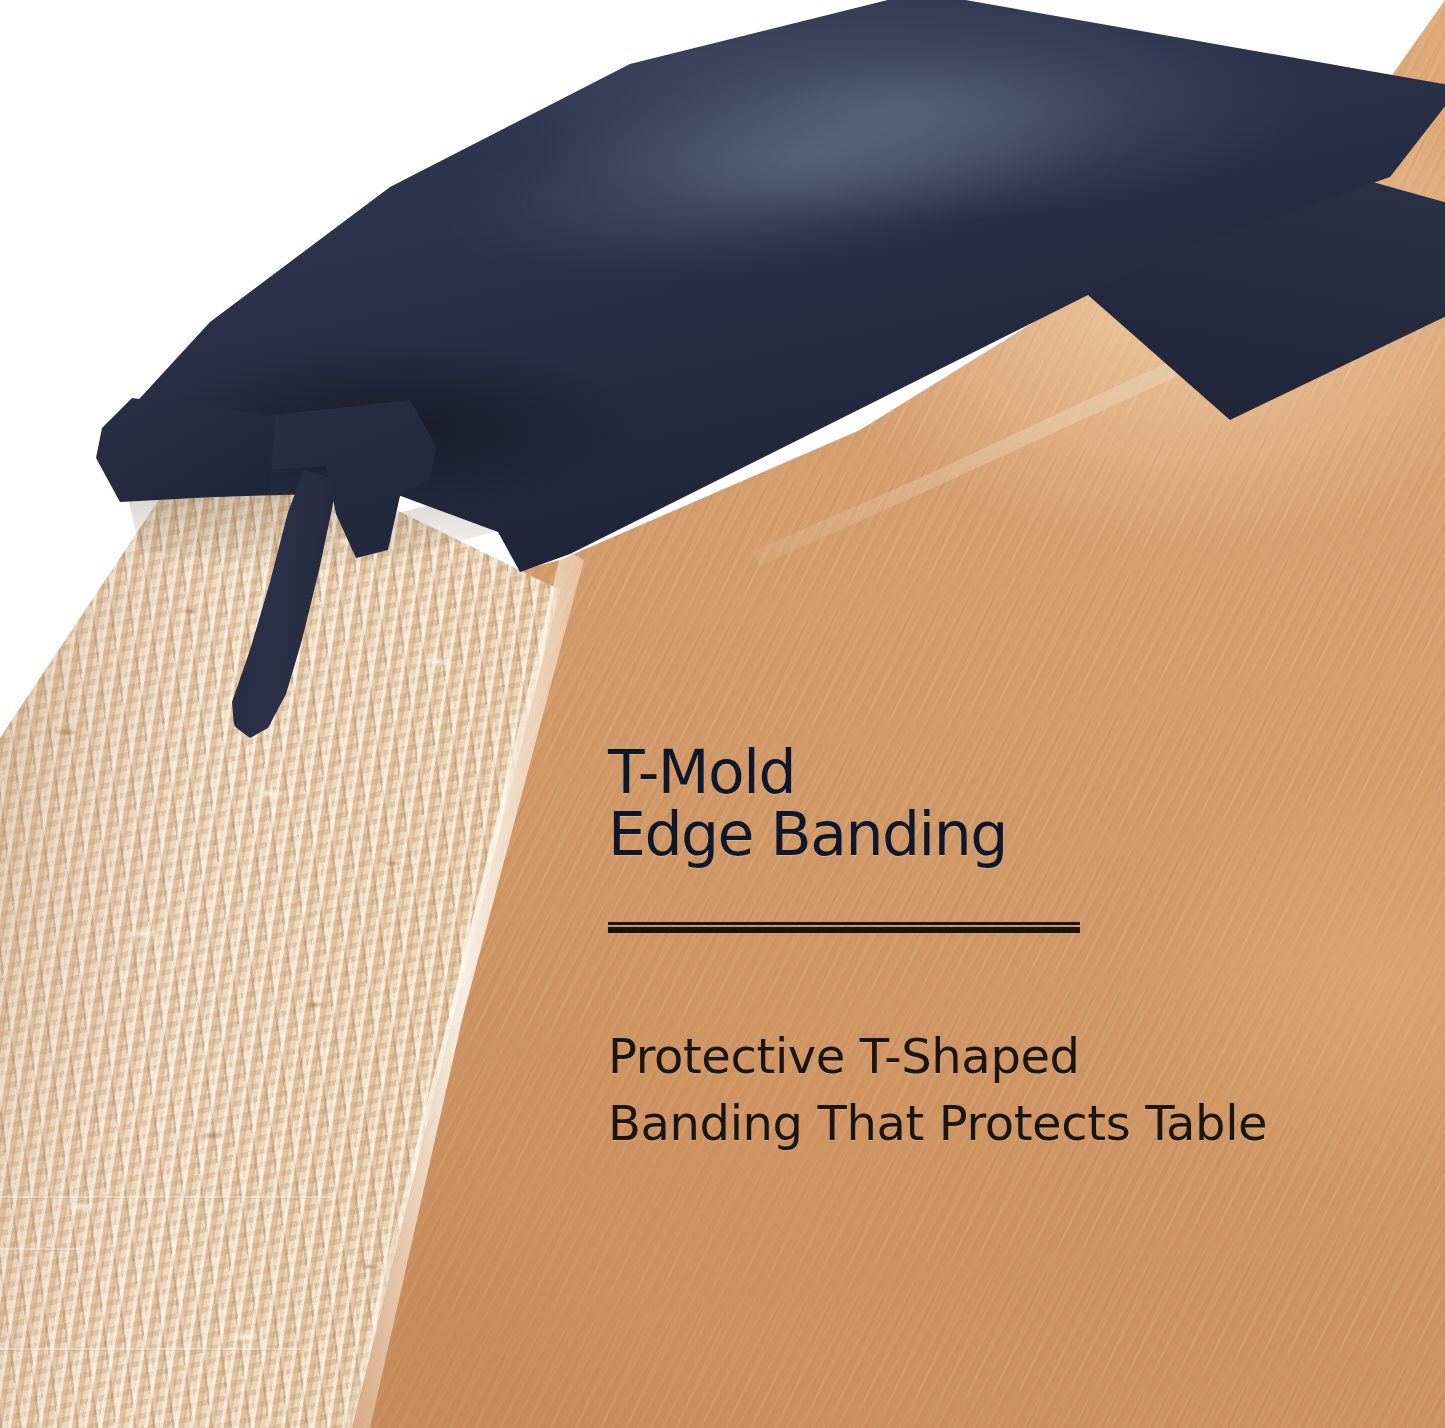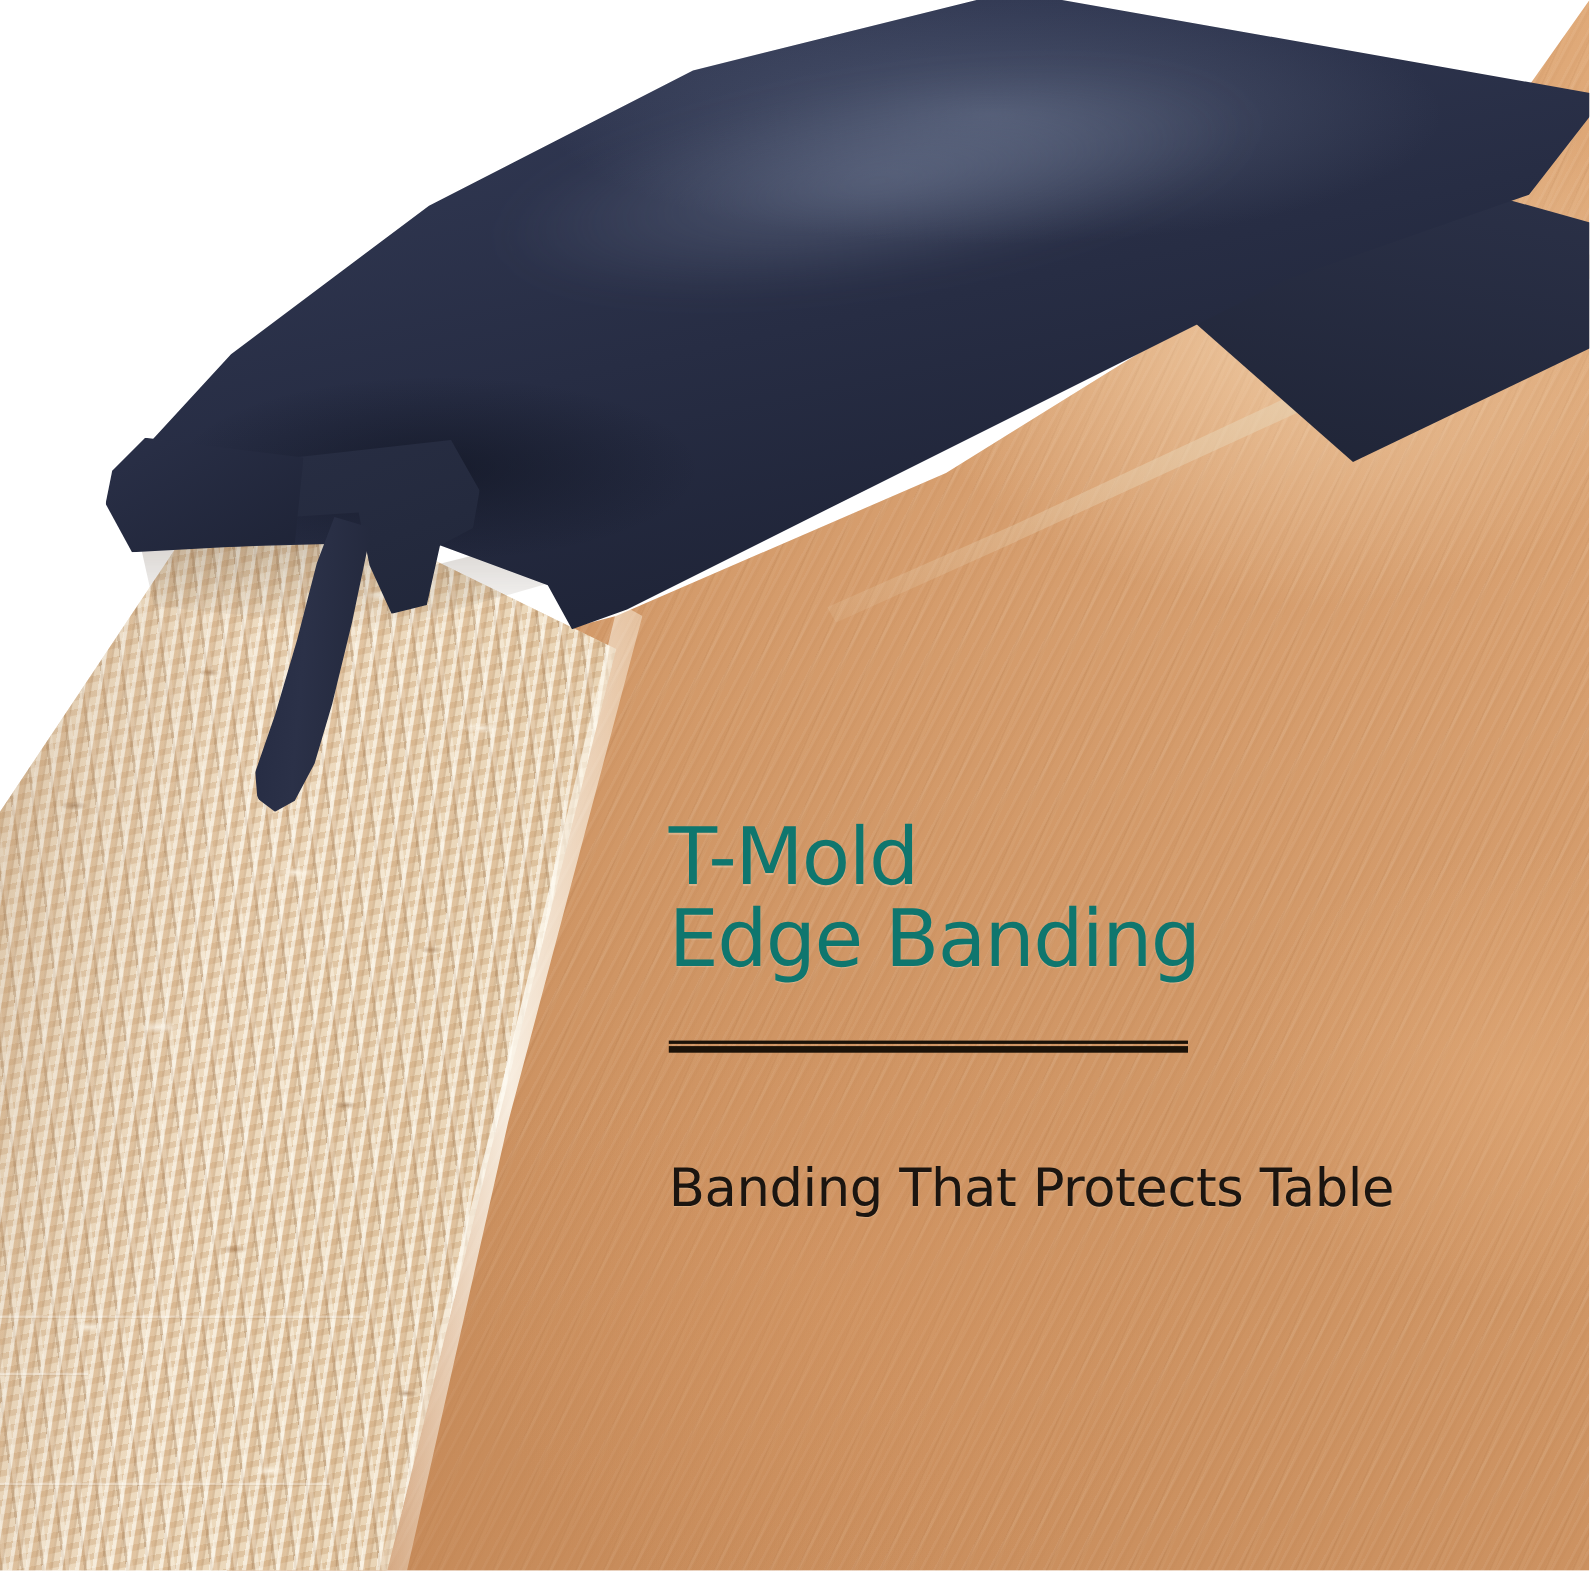--- a/index.html
+++ b/index.html
@@ -315,25 +315,25 @@
   .copy {
     position: absolute;
     left: 608px;
     top: 742px;
     width: 760px;
   }
 
   .headline {
     margin: 0;
     font-family: "DejaVu Sans", sans-serif;
-    font-size: 72px;
+    font-size: 60px;
     font-weight: 400;
     line-height: 1.03;
     letter-spacing: -1.5px;
-    color: #0f766e;
+    color: #0f172a;
     text-shadow: 0 1px 1px rgba(255,240,215,0.30);
   }
   .headline .ln { display: block; white-space: nowrap; }
 
   .rule {
     margin-top: 56px;
     width: 472px;
     height: 11px;
     border-top: 3px solid #1b1208;
     border-bottom: 6px solid #1b1208;
@@ -391,18 +391,19 @@
   <div class="copy">
 
     <h1 class="headline">
       <span class="ln">T-Mold</span>
       <span class="ln">Edge Banding</span>
     </h1>
 
     <div class="rule"></div>
 
     <p class="subcopy">
+      <span class="ln">Protective T-Shaped</span>
       <span class="ln">Banding That Protects Table</span>
     </p>
 
   </div>
 
 </div>
 
 </body></html>

